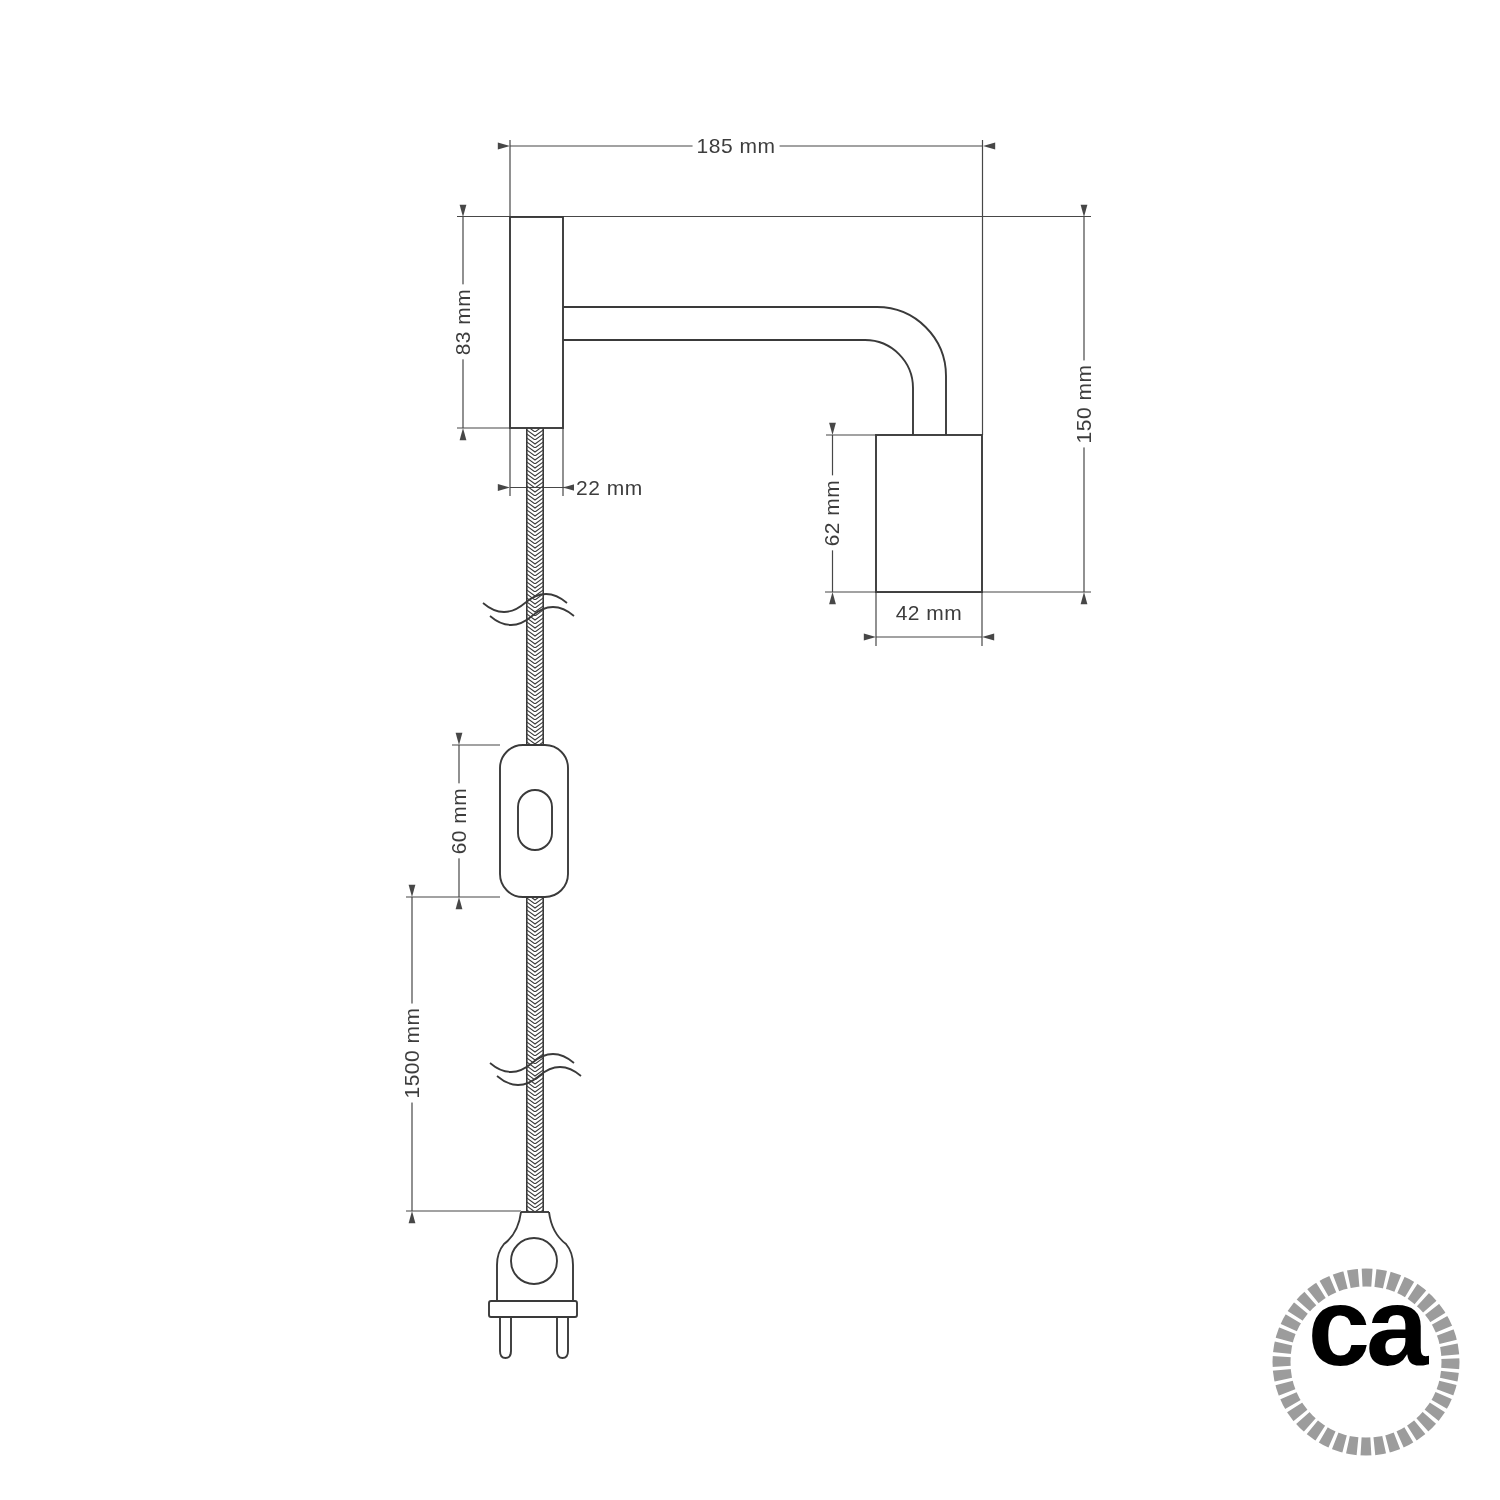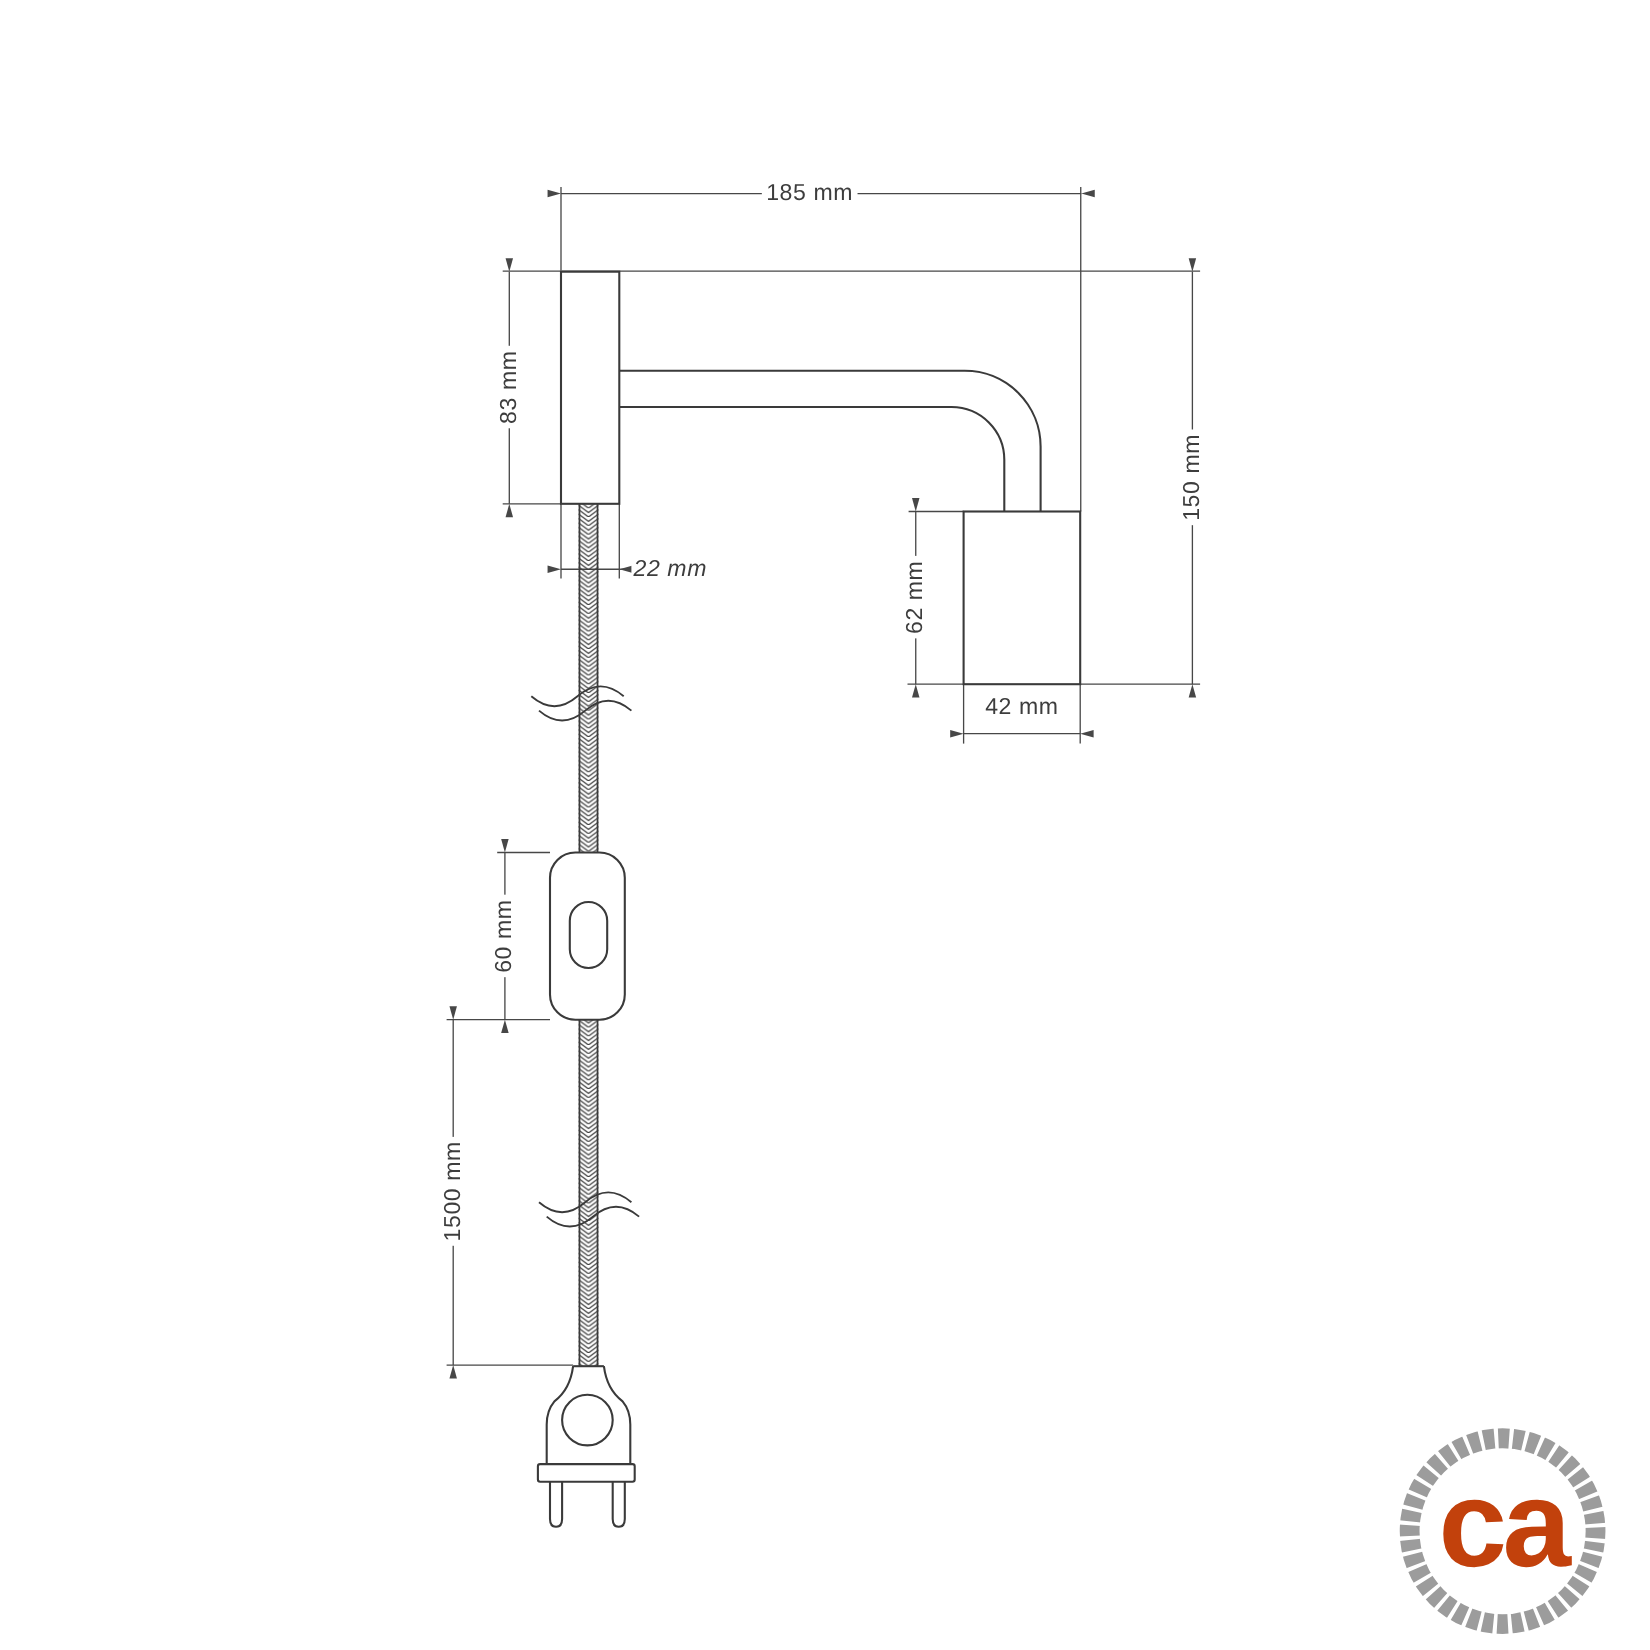--- a/index.html
+++ b/index.html
@@ -1,27 +1,27 @@
 <!DOCTYPE html>
 <html><head>
 <meta charset="utf-8">
 <style>
   html,body{margin:0;padding:0;background:#ffffff;}
   body{width:1500px;height:1500px;overflow:hidden;position:relative;
        font-family:"Liberation Sans",sans-serif;}
-  .stage{position:absolute;left:0;top:0;width:1500px;height:1272px;margin-top:30px;}
+  .stage{position:absolute;left:0;top:0;width:1500px;height:1272px;}
   svg{position:absolute;left:0;top:0;}
   .dim{position:absolute;transform:translate(-50%,-50%);background:#ffffff;
        color:#3d3d3d;font-size:21px;line-height:1.15;padding:0 4px;
        white-space:nowrap;letter-spacing:0.5px;}
   .dim.rot{transform:translate(-50%,-50%) rotate(-90deg);}
-  .dim.anchor-left{transform:translate(0,-50%);padding:0 2px;font-style:italic;}
-  .logo-ca{position:absolute;left:1366px;top:1360px;
+  .dim.anchor-left{transform:translate(0,-50%);padding:0 2px;}
+  .logo-ca{position:absolute;left:1366px;top:1332px;
        transform:translate(-50%,-54%);font-weight:bold;font-size:112px;
-       letter-spacing:-4px;color:#c2410c;}
+       letter-spacing:-4px;color:#000000;}
 </style>
 </head>
 <body>
 
 <div class="stage">
 
 <svg width="1500" height="1500" viewBox="0 0 1500 1500">
   <defs>
     <marker id="arr" markerUnits="userSpaceOnUse" markerWidth="14" markerHeight="10" refX="0.8" refY="5" viewBox="0 0 14 10" orient="auto-start-reverse">
       <path d="M0.8,5 L13,1.6 L13,8.4 Z" fill="#474747"></path>

